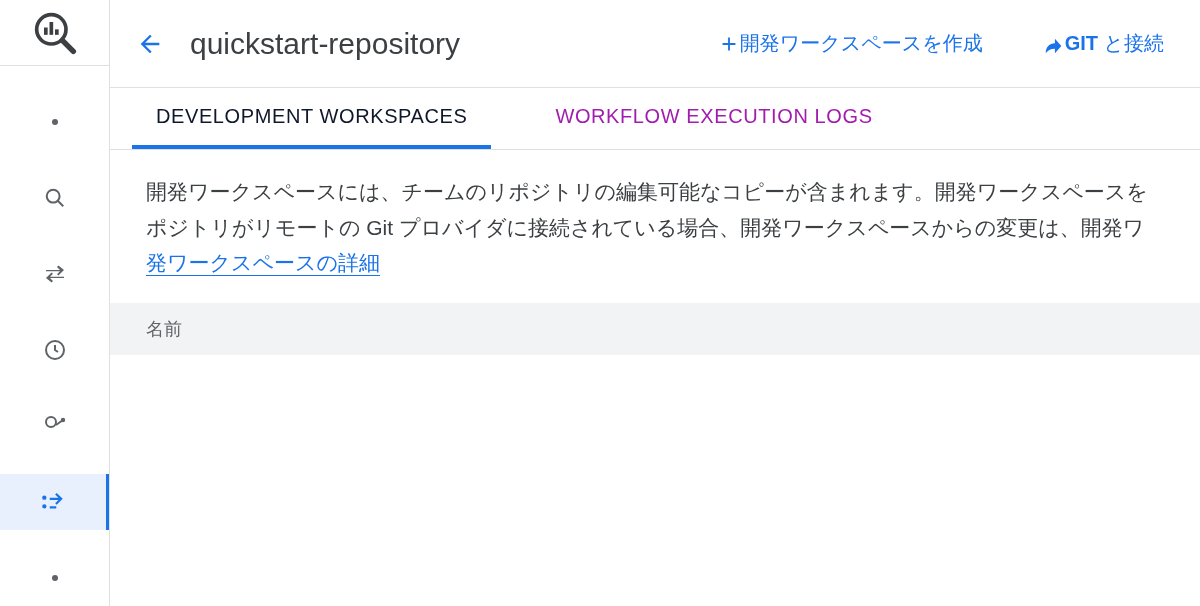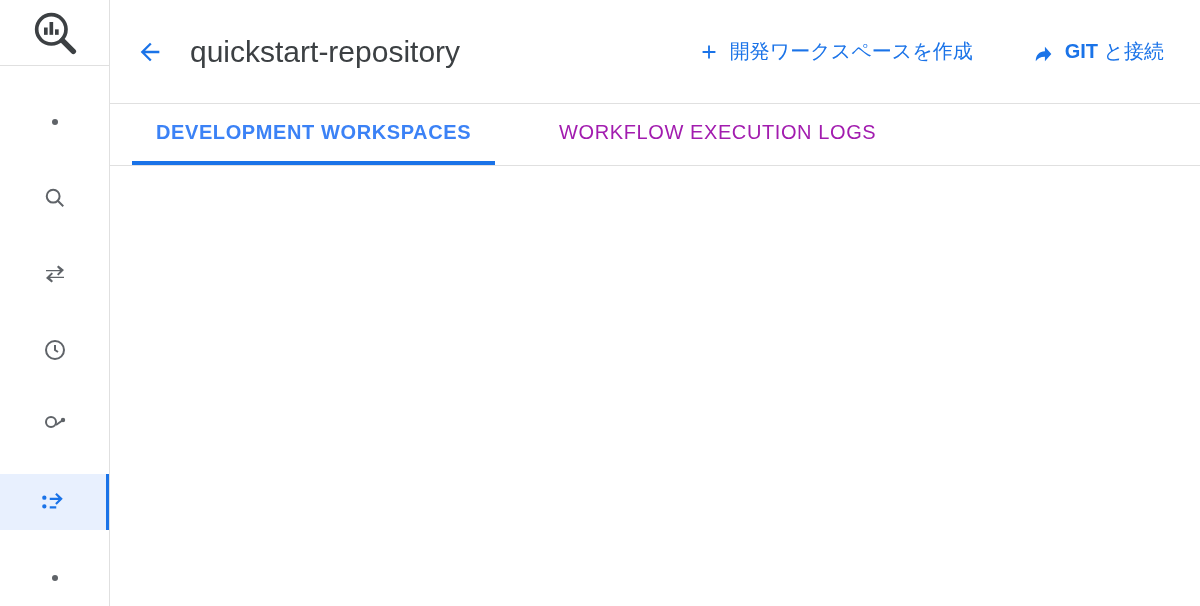--- a/index.html
+++ b/index.html
@@ -5,29 +5,29 @@
   * { box-sizing: border-box; margin: 0; padding: 0; }
   html, body { width: 1200px; height: 606px; font-family: "Google Sans", "Helvetica Neue", Arial, sans-serif; background: #fff; color: #202124; overflow: hidden; }
   .app { display: flex; width: 100%; height: 100%; }
   .sidebar { width: 110px; border-right: 1px solid #e0e0e0; display: flex; flex-direction: column; align-items: center; }
   .sidebar-logo { width: 110px; height: 88px; display: flex; align-items: center; justify-content: center; border-bottom: 1px solid #e0e0e0; }
   .sidebar-items { display: flex; flex-direction: column; align-items: center; width: 100%; padding-top: 28px; gap: 20px; }
   .side-item { width: 100%; height: 56px; display: flex; align-items: center; justify-content: center; color: #5f6368; cursor: pointer; }
   .side-item.active { background: #e8f0fe; color: #1a73e8; border-right: 3px solid #1a73e8; }
   .dot { width: 6px; height: 6px; border-radius: 50%; background: #5f6368; }
   .main { flex: 1; display: flex; flex-direction: column; min-width: 0; }
-  .header { height: 104px; display: flex; align-items: center; padding: 0 20px 0 16px; border-bottom: 1px solid #e0e0e0; }
+  .header { height: 88px; display: flex; align-items: center; padding: 0 20px 0 16px; border-bottom: 1px solid #e0e0e0; }
   .back-btn { width: 48px; height: 48px; display: flex; align-items: center; justify-content: center; color: #1a73e8; cursor: pointer; border-radius: 50%; }
   .page-title { font-size: 30px; font-weight: 400; color: #3c4043; margin-left: 16px; }
   .header-spacer { flex: 1; }
-  .header-btn { display: flex; align-items: center; gap: 10px; color: #1a73e8; font-size: 20px; font-weight: 500; padding: 8px 16px; cursor: pointer; border-radius: 4px; }
+  .header-btn { display: flex; align-items: center; color: #1a73e8; font-size: 20px; font-weight: 500; padding: 8px 16px; cursor: pointer; border-radius: 4px; }
   .header-btn + .header-btn { margin-left: 28px; align-items: flex-end; }
   .tabs { display: flex; border-bottom: 1px solid #e0e0e0; padding-left: 22px; height: 62px; align-items: stretch; }
   .tab { display: flex; align-items: center; padding: 0 24px; font-size: 20px; font-weight: 500; letter-spacing: 0.6px; color: #a21caf; cursor: pointer; border-bottom: 4px solid transparent; }
-  .tab.active { color: #3b82f6; border-bottom-color: #1a73e8; font-weight: bold; }
+  .tab.active { color: #0f172a; border-bottom-color: #1a73e8; }
   .tab + .tab { margin-left: 40px; }
   .content { padding: 24px 0 0 0; }
   .desc { font-size: 21px; line-height: 1.7; color: #3c4043; padding: 0 0 0 36px; white-space: nowrap; overflow: hidden; }
   .desc-line { display: block; }
   .desc a { color: #1a73e8; text-decoration: none; border-bottom: 1px solid #1a73e8; padding-bottom: 1px; }
   .table-header { margin-top: 22px; background: #f1f3f4; height: 52px; display: flex; align-items: center; padding-left: 36px; font-size: 18px; color: #5f6368; }
 </style>
 </head>
 <body>
 
@@ -102,14 +102,24 @@
           </svg>
         <span><b>GIT</b><span> と接続</span></span>
       </div>
     </div>
 
     <div class="tabs">
       <div class="tab active">DEVELOPMENT WORKSPACES</div>
       <div class="tab">WORKFLOW EXECUTION LOGS</div>
     </div>
 
+    <div class="content">
+      <div class="desc">
+        <span class="desc-line">開発ワークスペースには、チームのリポジトリの編集可能なコピーが含まれます。開発ワークスペースを</span>
+        <span class="desc-line">ポジトリがリモートの Git プロバイダに接続されている場合、開発ワークスペースからの変更は、開発ワ</span>
+        <span class="desc-line"><a href="#">発ワークスペースの詳細</a></span>
+      </div>
+      <div class="table-header">
+        <span>名前</span>
+      </div>
+    </div>
   </div>
 </div>
 
 </body></html>

